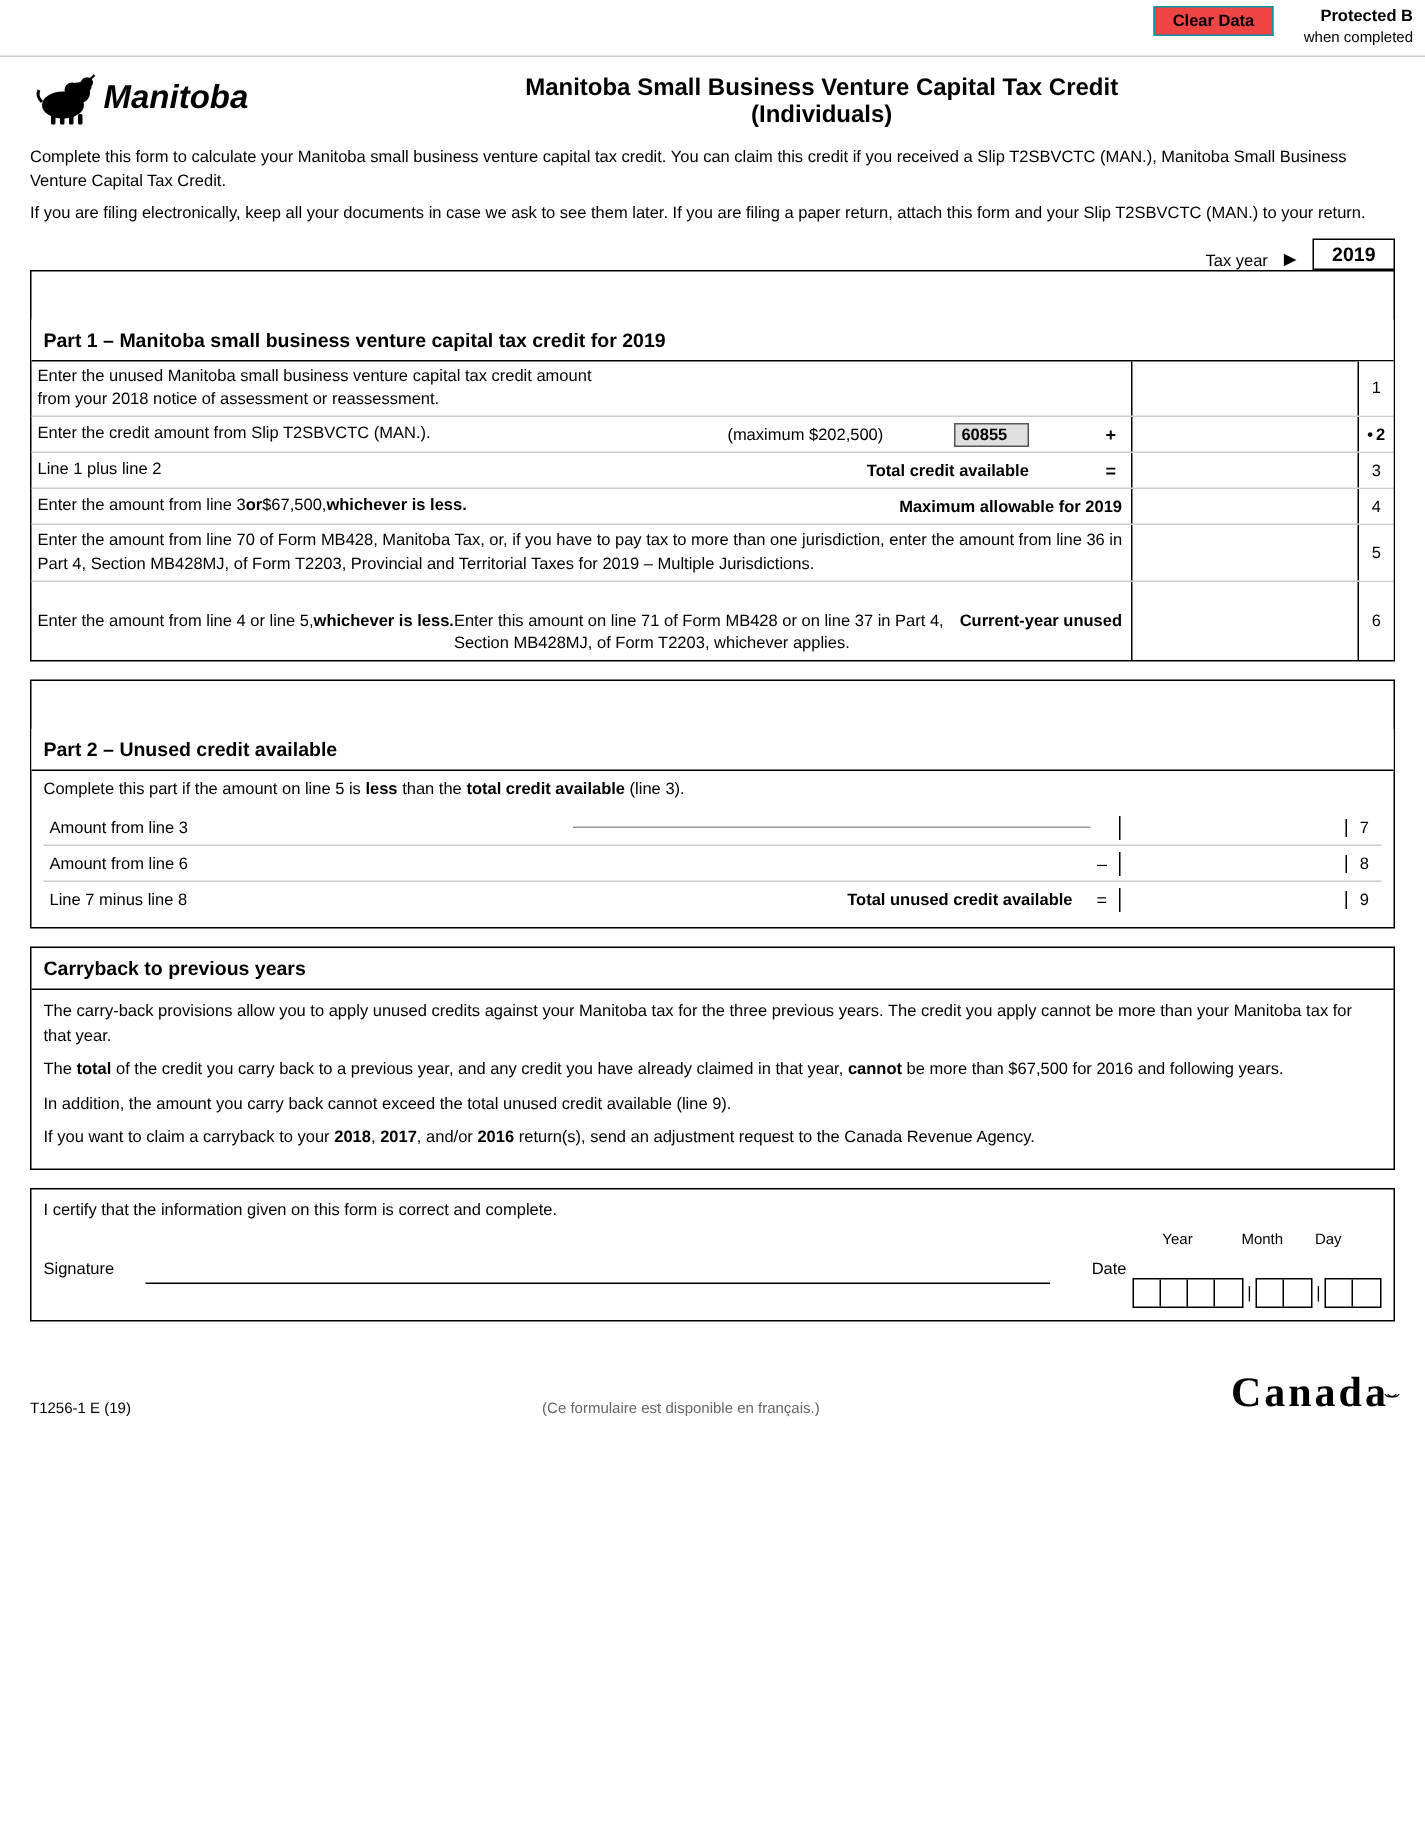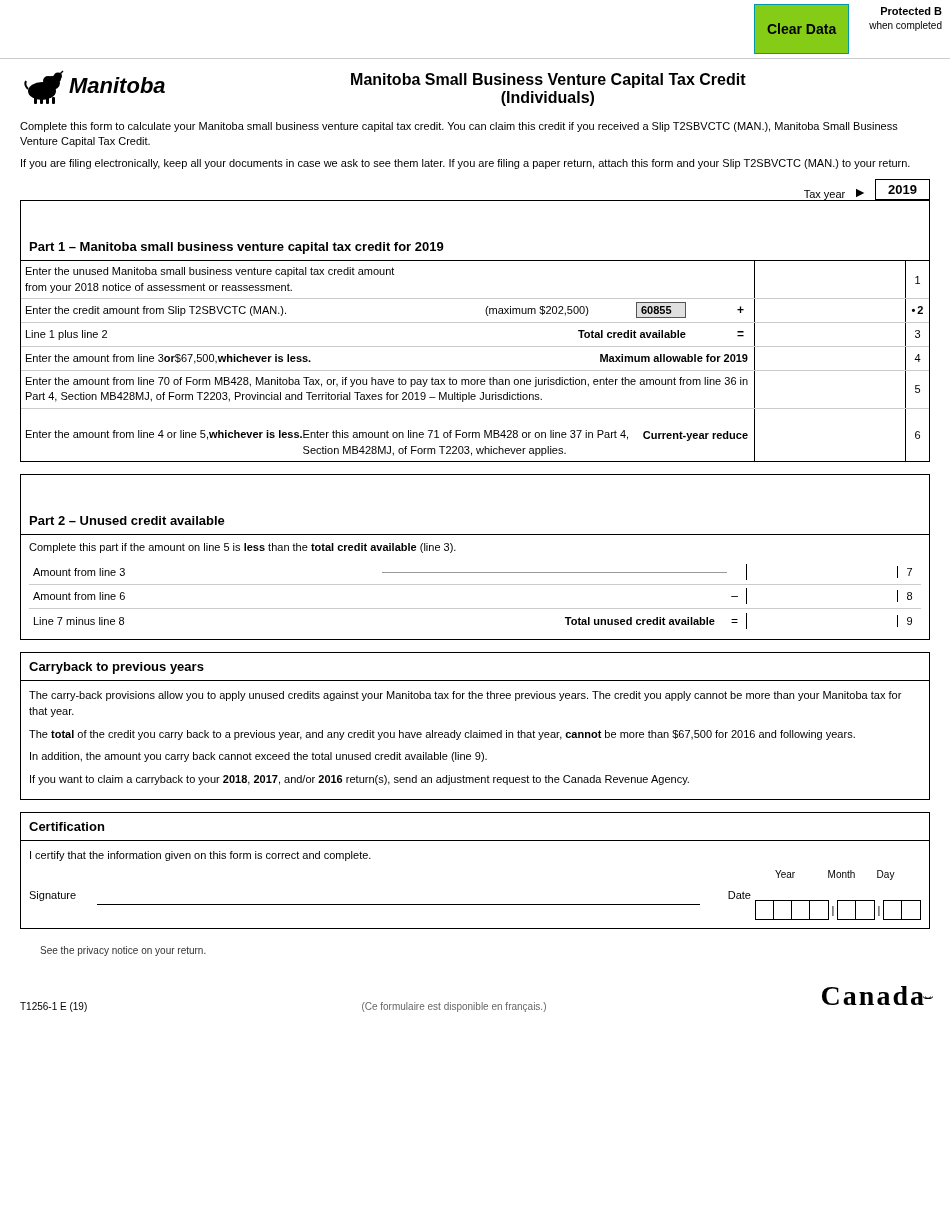--- a/index.html
+++ b/index.html
@@ -15,25 +15,25 @@
 
     
     .top-bar {
       display: flex;
       justify-content: flex-end;
       align-items: flex-start;
       padding: 4px 8px;
       border-bottom: 1px solid #ccc;
     }
     .clear-data-btn {
-      background: #84cc16;
+      background: #ef4444;
       color: #000;
       border: 1px solid #0097a7;
-      padding: 16px 12px;
-      font-size: 14px;
+      padding: 3px 12px;
+      font-size: 11px;
       font-weight: bold;
       cursor: pointer;
       margin-right: 20px;
     }
     .protected-b {
       text-align: right;
       font-size: 10px;
       line-height: 1.4;
     }
     .protected-b strong {
@@ -498,21 +498,21 @@
       <div class="row-number">5</div>
     </div>
 
     <div class="form-row" style="border-bottom:none;">
       <div class="row-desc">
         Enter the amount from line 4 or line 5, <strong>whichever is less.</strong><br>
         Enter this amount on line 71 of Form MB428 or on line 37 in Part 4,<br>
         Section MB428MJ, of Form T2203, whichever applies.
       </div>
       <div class="row-middle">
-        <strong>Current-year reduce</strong>
+        <strong>Current-year unused</strong>
       </div>
       <div class="row-input">
         <input type="text" style="">
       </div>
       <div class="row-number">6</div>
     </div>
 
   </div>
 
   <div class="section-box">
@@ -564,21 +564,20 @@
         The <strong>total</strong> of the credit you carry back to a previous year, and any credit you have already claimed in that year, <strong>cannot</strong> be more than $67,500 for 2016 and following years.
       </p>
       <p>In addition, the amount you carry back cannot exceed the total unused credit available (line 9).</p>
       <p>
         If you want to claim a carryback to your <strong>2018</strong>, <strong>2017</strong>, and/or <strong>2016</strong> return(s), send an adjustment request to the Canada Revenue Agency.
       </p>
     </div>
   </div>
 
   <div class="cert-box">
-    <div class="cert-header">Certification</div>
     <div class="cert-content">
       <p>I certify that the information given on this form is correct and complete.</p>
       <div class="cert-row">
         <span class="sig-label">Signature</span>
         <div class="sig-line"></div>
 
         <div class="date-section">
           <span class="date-label">Date</span>
           <div>
             <div class="date-headers">
@@ -604,21 +603,20 @@
                 <div class="date-cell"></div>
               </div>
             </div>
           </div>
         </div>
 
       </div>
     </div>
   </div>
 
-  <p class="privacy-note">See the privacy notice on your return.</p>
 
 </div>
 
 <div class="footer-area">
   <span class="footer-left">T1256-1 E (19)</span>
   <span class="footer-center">(Ce formulaire est disponible en français.)</span>
   <div class="footer-right">
     <span class="canada-logo">Canad<span style="position:relative;">a<span style="font-size:10px;position:relative;top:-8px;left:1px;">‿‿</span></span></span>
   </div>
 </div>

